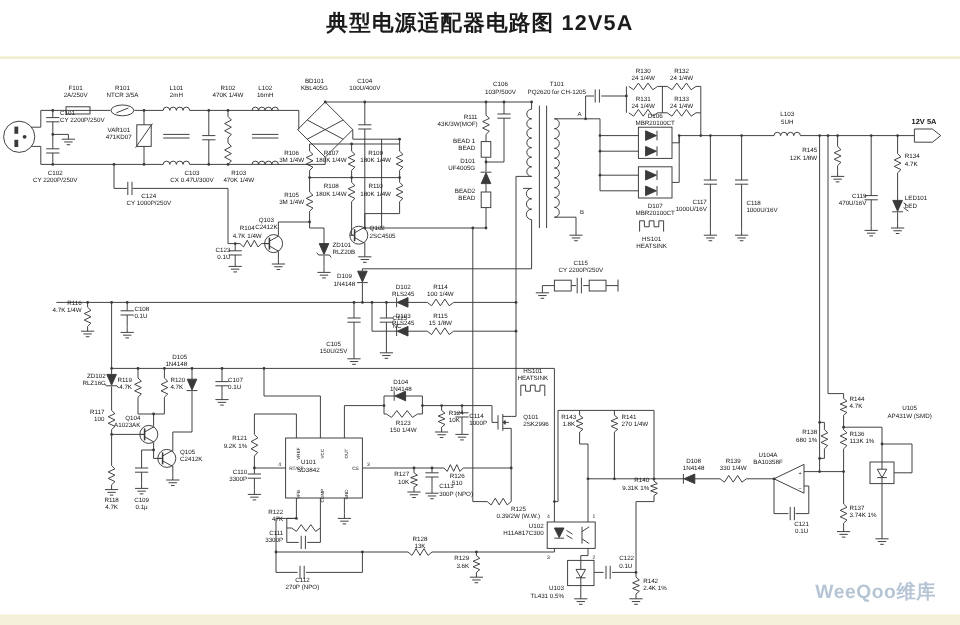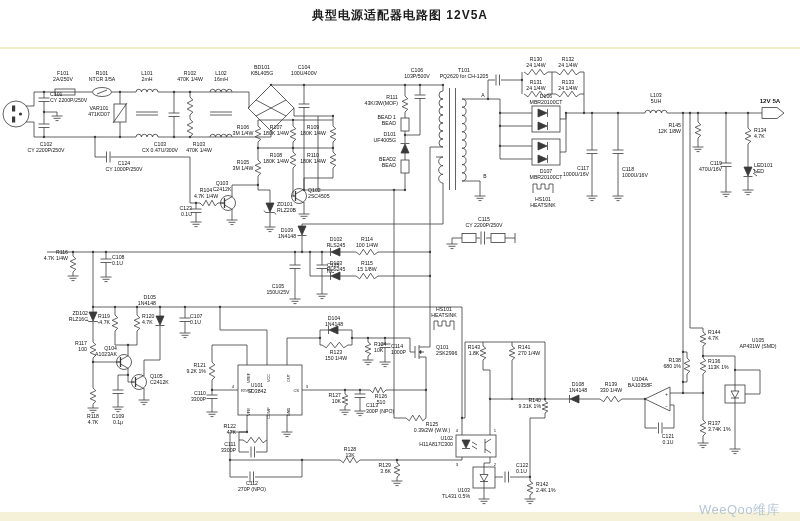--- a/index.html
+++ b/index.html
@@ -1,21 +1,21 @@
 <!DOCTYPE html>
 <html><head>
 <meta charset="utf-8">
 <style>
   html,body{margin:0;padding:0;width:800px;height:521px;background:#ffffff;overflow:hidden;
     font-family:"Liberation Sans",sans-serif;position:relative;}
-  #title{position:absolute;top:7px;left:0;right:0;text-align:center;font-size:12px;
+  #title{position:absolute;top:7px;left:0;right:0;text-align:center;font-size:18px;
     font-weight:bold;color:#1b1b1b;letter-spacing:1px;z-index:3;}
   #divider{position:absolute;top:47px;left:0;width:800px;height:2px;z-index:2;}
   #botband{position:absolute;top:512px;left:0;width:800px;height:9px;z-index:2;}
-  #wm{position:absolute;right:20px;bottom:2px;font-size:13px;font-weight:normal;
+  #wm{position:absolute;right:20px;bottom:17px;font-size:16px;font-weight:bold;
     letter-spacing:.5px;z-index:4;}
   svg{position:absolute;top:0;left:0;z-index:1;}
   text{font-family:"Liberation Sans",sans-serif;}
 </style>
 </head>
 <body style="background: rgb(255, 255, 255);">
 
 <div id="title">典型电源适配器电路图 12V5A</div>
 <div id="divider" style="background: rgb(240, 237, 202);"></div>
 <div id="botband" style="background: rgb(244, 241, 216);"></div>

